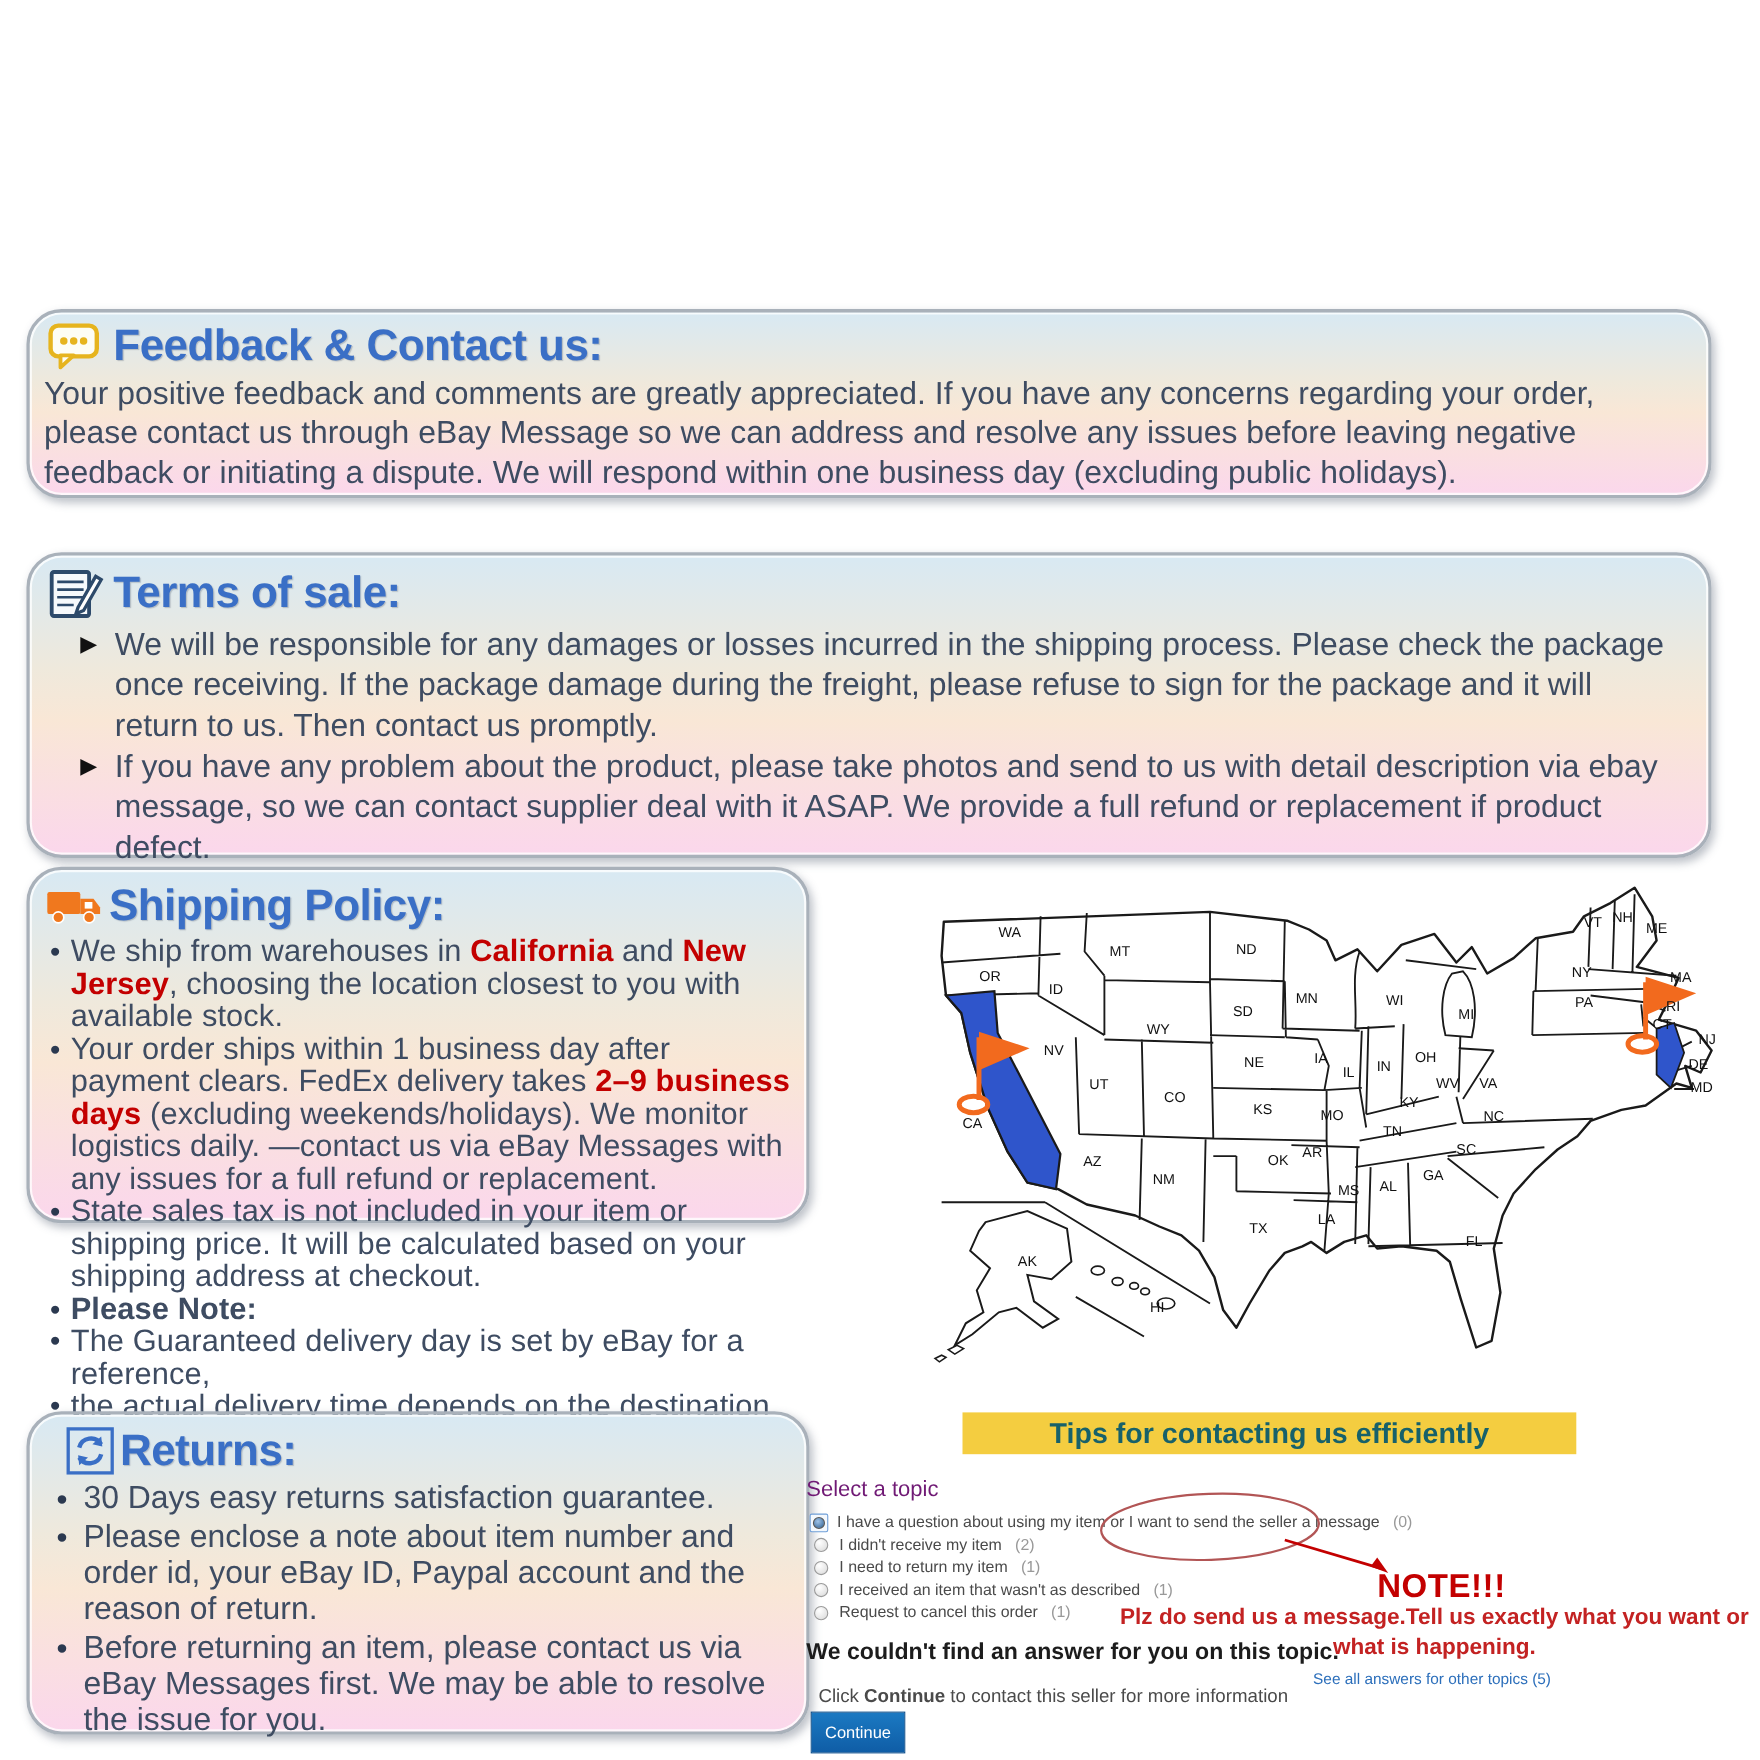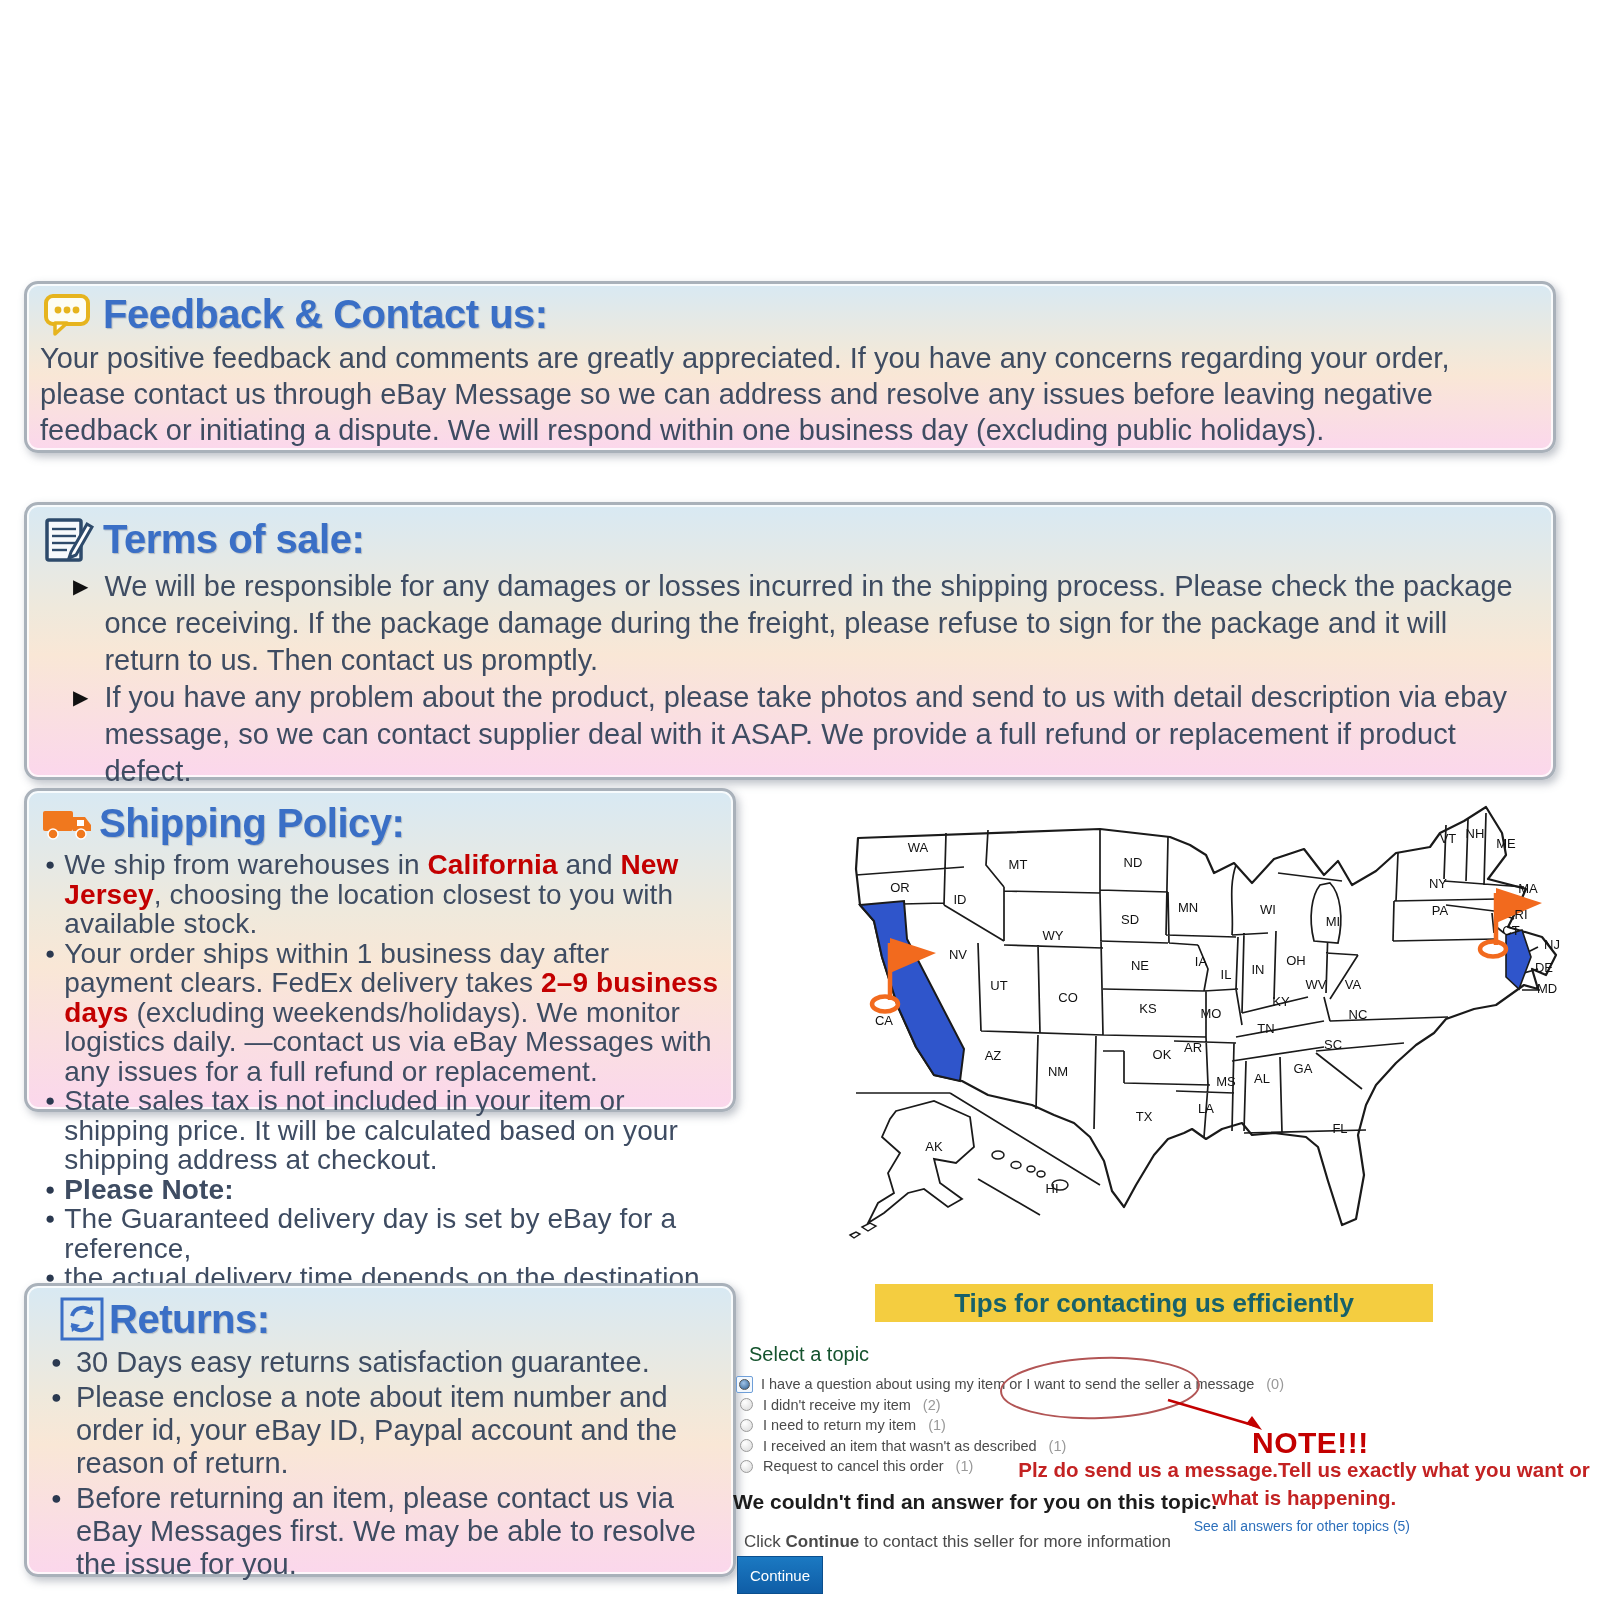--- a/index.html
+++ b/index.html
@@ -1,21 +1,21 @@
 <!DOCTYPE html>
 <html><head>
 <meta charset="utf-8">
 <style>
   html,body{margin:0;padding:0;background:#fff;}
   body{width:1600px;height:1600px;position:relative;overflow:hidden;
        font-family:"Liberation Sans", sans-serif;}
   .canvas{position:absolute;inset:0;}
 
   
-  .gbox{position:absolute;border:3px solid #a9b1ba;border-radius:14px;
+  .gbox{position:absolute;border:3px solid #a9b1ba;border-radius:32px;
         background:linear-gradient(180deg,#d8e9f3 0%,#efe9dc 38%,#f9e7d6 55%,#fbd7ec 100%);
         box-shadow:3px 4px 8px rgba(110,120,135,.45), inset 0 0 0 2px rgba(255,255,255,.8);
         box-sizing:border-box;}
 
   .hrow{display:flex;align-items:center;gap:8px;padding:7px 0 0 16px;}
   .htitle{font-size:40px;font-weight:bold;color:#3a6fc6;
           text-shadow:1px 1px 1px rgba(90,100,120,.35);letter-spacing:-.5px;}
   .hicon{display:inline-flex;flex:0 0 auto;}
 
   .para{margin:3px 14px 0 13px;font-size:29px;line-height:36px;color:#3e4c62;}
@@ -47,21 +47,21 @@
   #map-wrap svg{width:100%;height:100%;}
   #state-labels text{font-family:"Liberation Sans",sans-serif;font-size:13px;fill:#111;
                      text-anchor:middle;}
 
   
   #tips-banner{position:absolute;left:875px;top:1284px;width:558px;height:38px;
                background:#f4cd40;color:#17616a;font-size:26px;font-weight:bold;
                display:flex;align-items:center;justify-content:center;}
 
   
-  #select-topic{position:absolute;left:733px;top:1343px;font-size:20px;color:#14532d;padding-left:16px;}
+  #select-topic{position:absolute;left:733px;top:1343px;font-size:20px;color:#701a75;}
   #topic-options{position:absolute;left:736px;top:1374px;}
   .opt{display:flex;align-items:center;height:20.5px;font-size:14.5px;color:#4a4a4a;}
   .opt .radio{width:11px;height:11px;border-radius:50%;border:1px solid #9a9a9a;
               background:radial-gradient(circle at 35% 30%,#fff,#d8d8d8);margin:0 10px 0 4px;flex:0 0 auto;}
   .opt .radio-sel{width:15px;height:15px;border:1px solid #6f9fd8;border-radius:2px;
                   background:#f3f8fd;margin:0 8px 0 0;display:flex;align-items:center;justify-content:center;flex:0 0 auto;}
   .opt .radio-sel::after{content:"";width:9px;height:9px;border-radius:50%;
                   border:1px solid #555;background:radial-gradient(circle at 40% 35%,#9fc3e8,#2c5d8f);}
   .opt .cnt{color:#999;margin-left:12px;}
 

